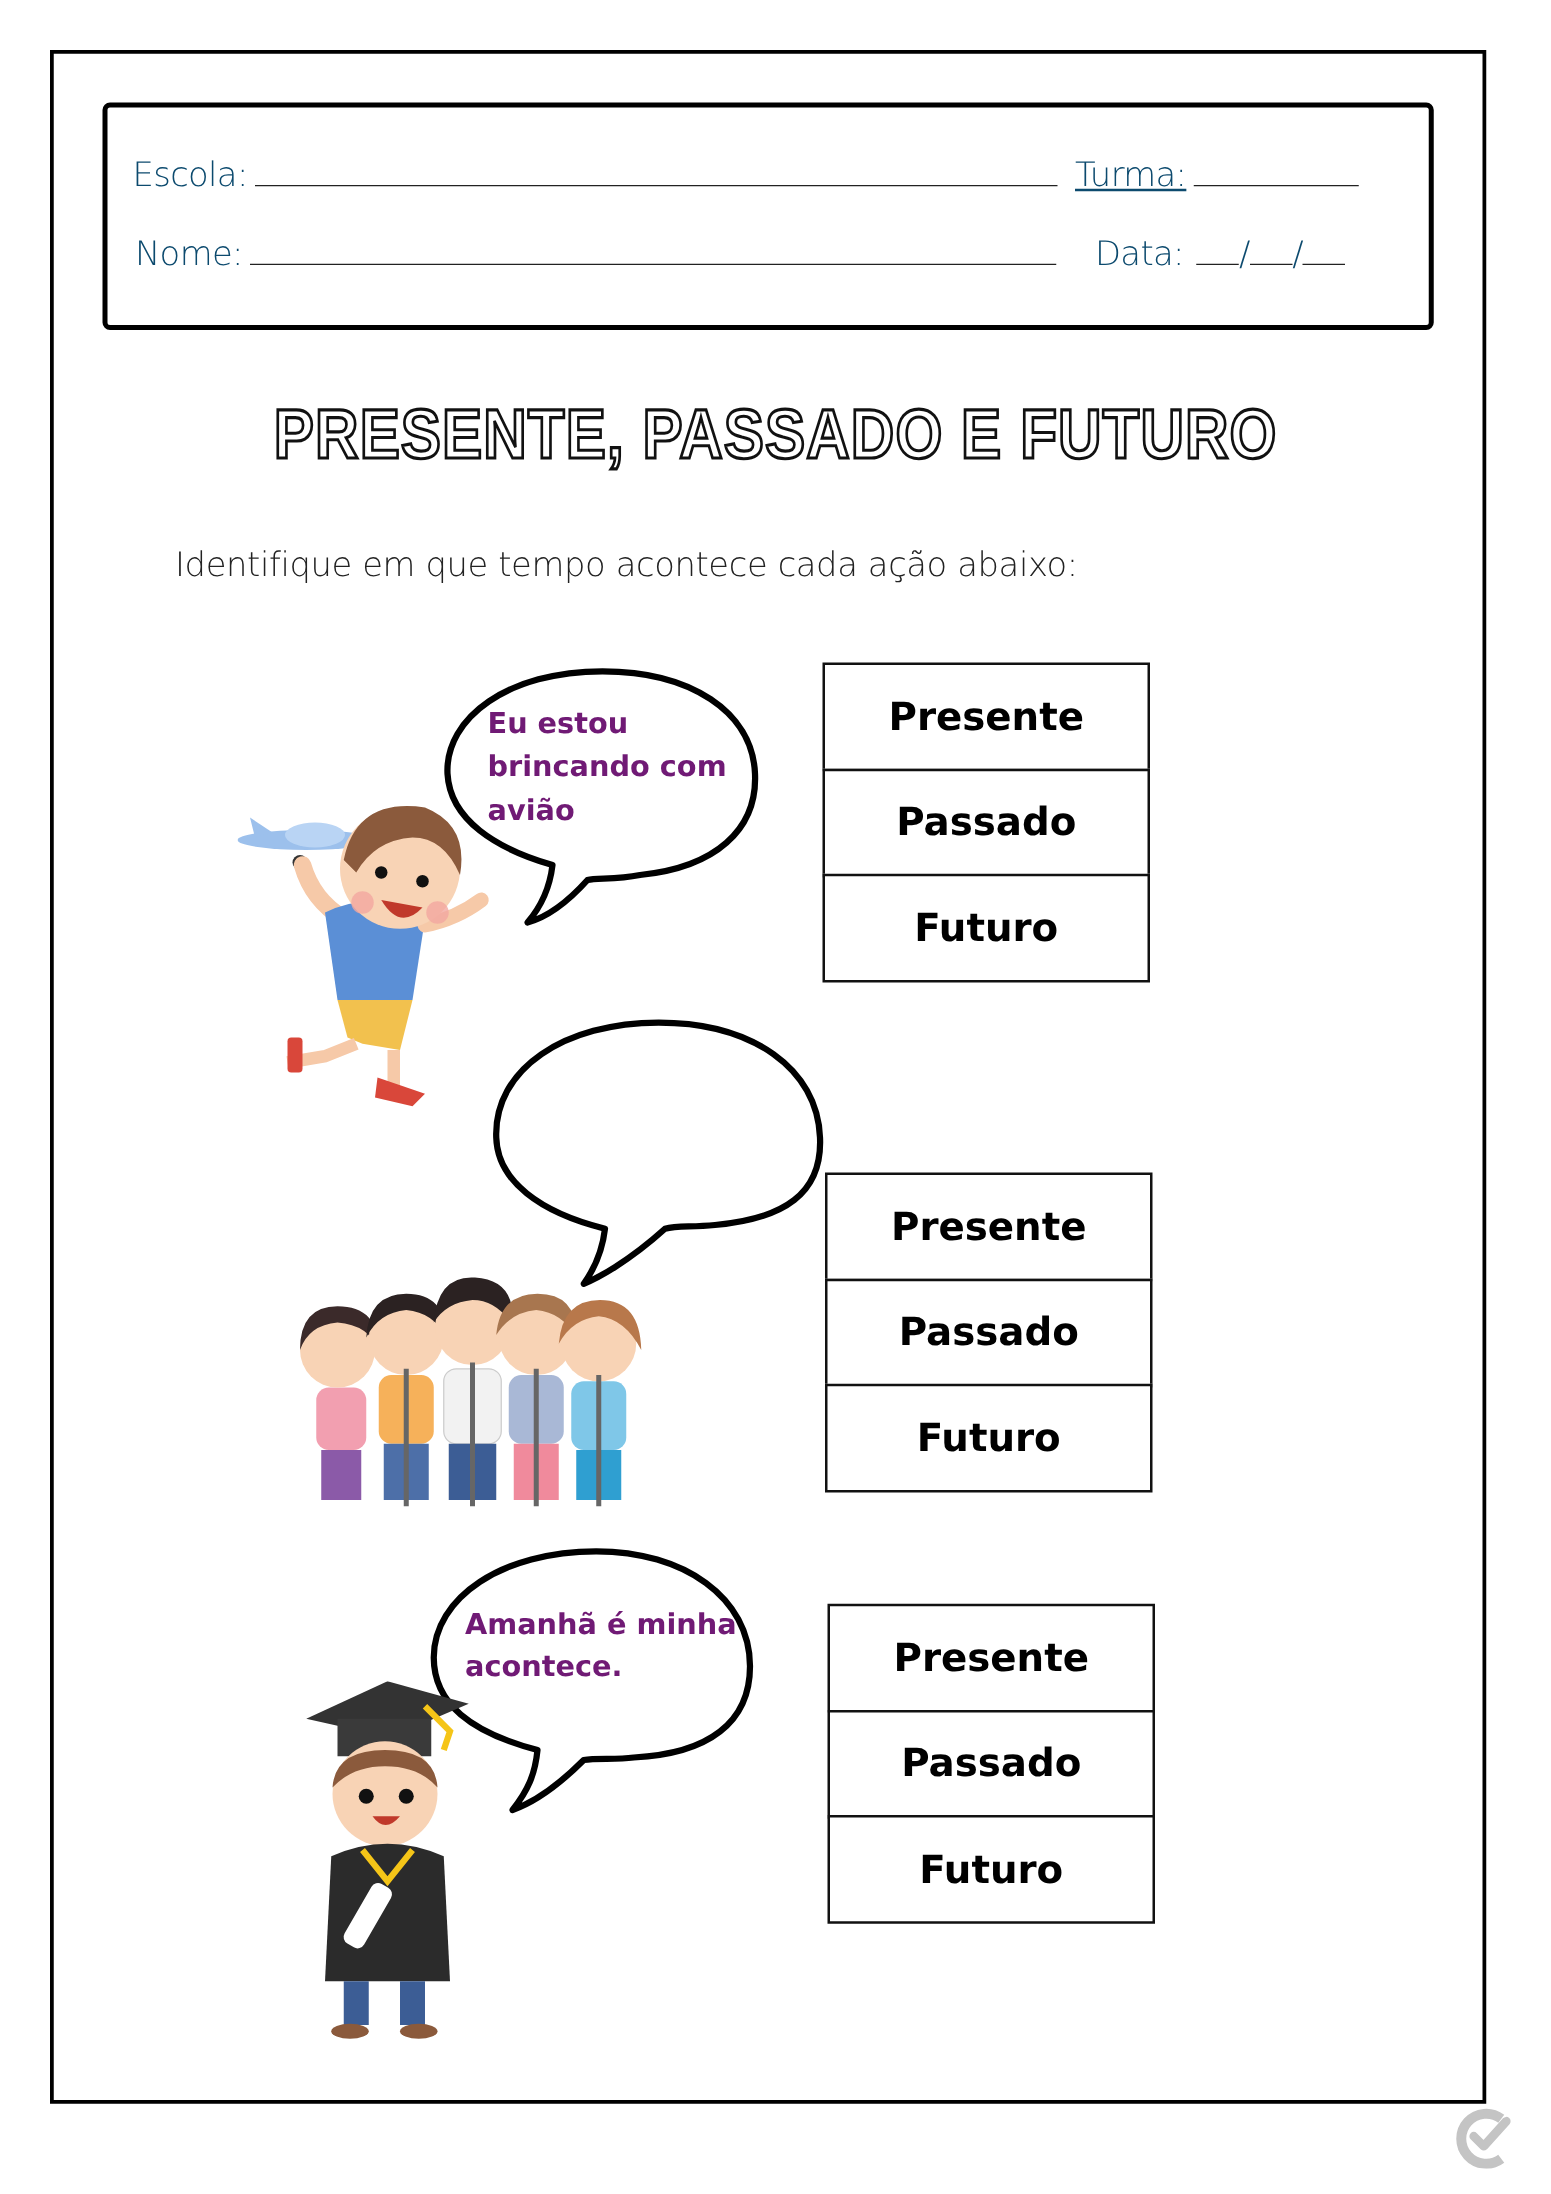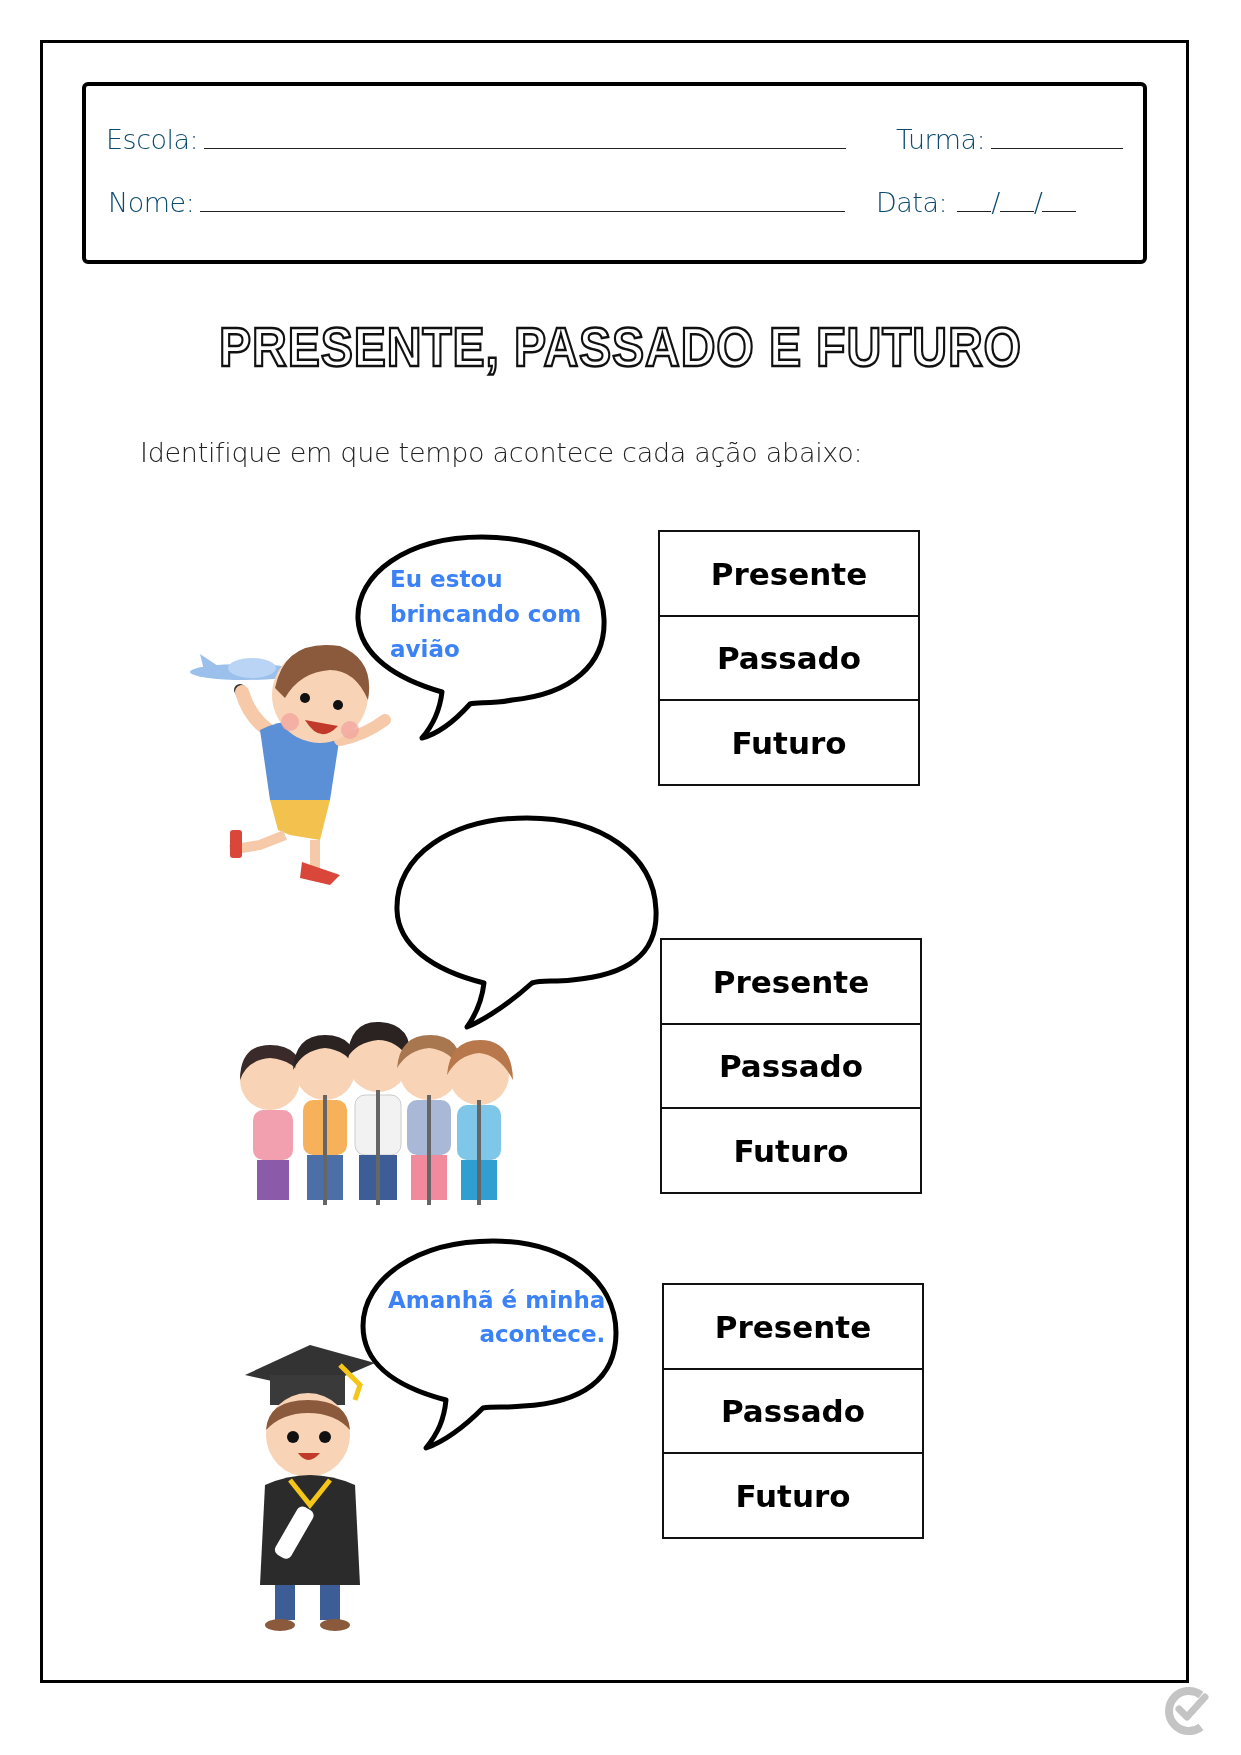--- a/index.html
+++ b/index.html
@@ -8,34 +8,34 @@
   .header-box { position:absolute; left:82px; top:82px; width:1057px; height:174px; border:4px solid #000; border-radius:6px; }
   .hline { position:absolute; font-family:"DejaVu Sans", sans-serif; font-weight:300; font-size:27px; color:#0c4a6e; letter-spacing:-0.5px; }
   .blank { display:inline-block; border-bottom:1.5px solid #222; height:26px; vertical-align:baseline; margin-left:6px; }
   .title { position:absolute; left:0; width:1241px; top:314px; text-align:center; font-family:"Liberation Sans", sans-serif; font-weight:bold; font-size:56px; letter-spacing:1px; color:#fff; -webkit-text-stroke:2.5px #111; transform:scaleX(0.86); transform-origin:center; }
   .instruction { position:absolute; left:140px; top:437px; font-family:"DejaVu Sans", sans-serif; font-weight:300; font-size:27px; color:#222; letter-spacing:-0.3px; }
   .options { position:absolute; width:262px; }
   .opt { box-sizing:border-box; width:262px; height:87px; border:2.5px solid #111; margin-top:-2.5px; display:flex; align-items:center; justify-content:center; font-family:"DejaVu Sans", sans-serif; font-weight:bold; font-size:31px; cursor:pointer; background:#fff; }
   .opt:first-child { margin-top:0; }
   .bubble { position:absolute; }
   .bubble svg { position:absolute; left:0; top:0; overflow:visible; }
-  .bubble-text { position:absolute; font-family:"DejaVu Sans", sans-serif; font-weight:bold; font-size:23px; line-height:35px; color:#3b82f6; }
+  .bubble-text { position:absolute; font-family:"DejaVu Sans", sans-serif; font-weight:bold; font-size:23px; line-height:35px; color:#701a75; }
   .illus { position:absolute; }
   .logo { position:absolute; left:1163px; top:1685px; width:50px; height:50px; }
 </style>
 </head>
 <body>
 
 <div class="outer"></div>
 
 <div class="header-box"></div>
 <div class="hline" style="left:106px; top:122px;">
   <span>Escola:</span><span class="blank" style="width:642px;"></span>
 </div>
-<div class="hline" style="left:896px; top:122px;">
+<div class="hline" style="left:860px; top:122px;text-decoration:underline;">
   <span>Turma:</span><span class="blank" style="width:132px;"></span>
 </div>
 <div class="hline" style="left:108px; top:185px;text-align:right;">
   <span>Nome:</span><span class="blank" style="width:645px;"></span>
 </div>
 <div class="hline" style="left:876px; top:185px;">
   <span>Data:</span>
   <span style="font-size:27px;">
     <span class="blank" style="width:34px;margin-left:2px;"></span>/<span class="blank" style="width:34px;margin-left:0;"></span>/<span class="blank" style="width:34px;margin-left:0;"></span>
   </span>
@@ -136,21 +136,21 @@
     </g>
   </svg>
 </div>
 
 <div class="options" style="left:660px; top:938px;">
   <div class="opt">Presente</div>
   <div class="opt">Passado</div>
   <div class="opt">Futuro</div>
 </div>
 
-<div class="bubble" style="left:358px; top:1238px; width:265px; height:215px;text-align:right;">
+<div class="bubble" style="left:342px; top:1238px; width:265px; height:215px;">
   <svg width="265" height="215" viewBox="0 0 265 215">
     <path d="M135,3 C205,3 258,40 258,95 C258,140 225,165 165,168 C150,170 135,168 125,170 C100,195 82,205 68,210 C80,195 86,182 88,162 C35,148 5,125 5,88 C5,40 60,3 135,3 Z" fill="#fff" stroke="#000" stroke-width="5" stroke-linejoin="round"></path>
   </svg>
   <div class="bubble-text" style="left:30px; top:45px; line-height:34px;">
     <div>Amanhã é minha</div>
     <div>acontece.</div>
   </div>
 </div>
 
 <div class="illus" style="left:240px; top:1345px; width:140px; height:290px;">

